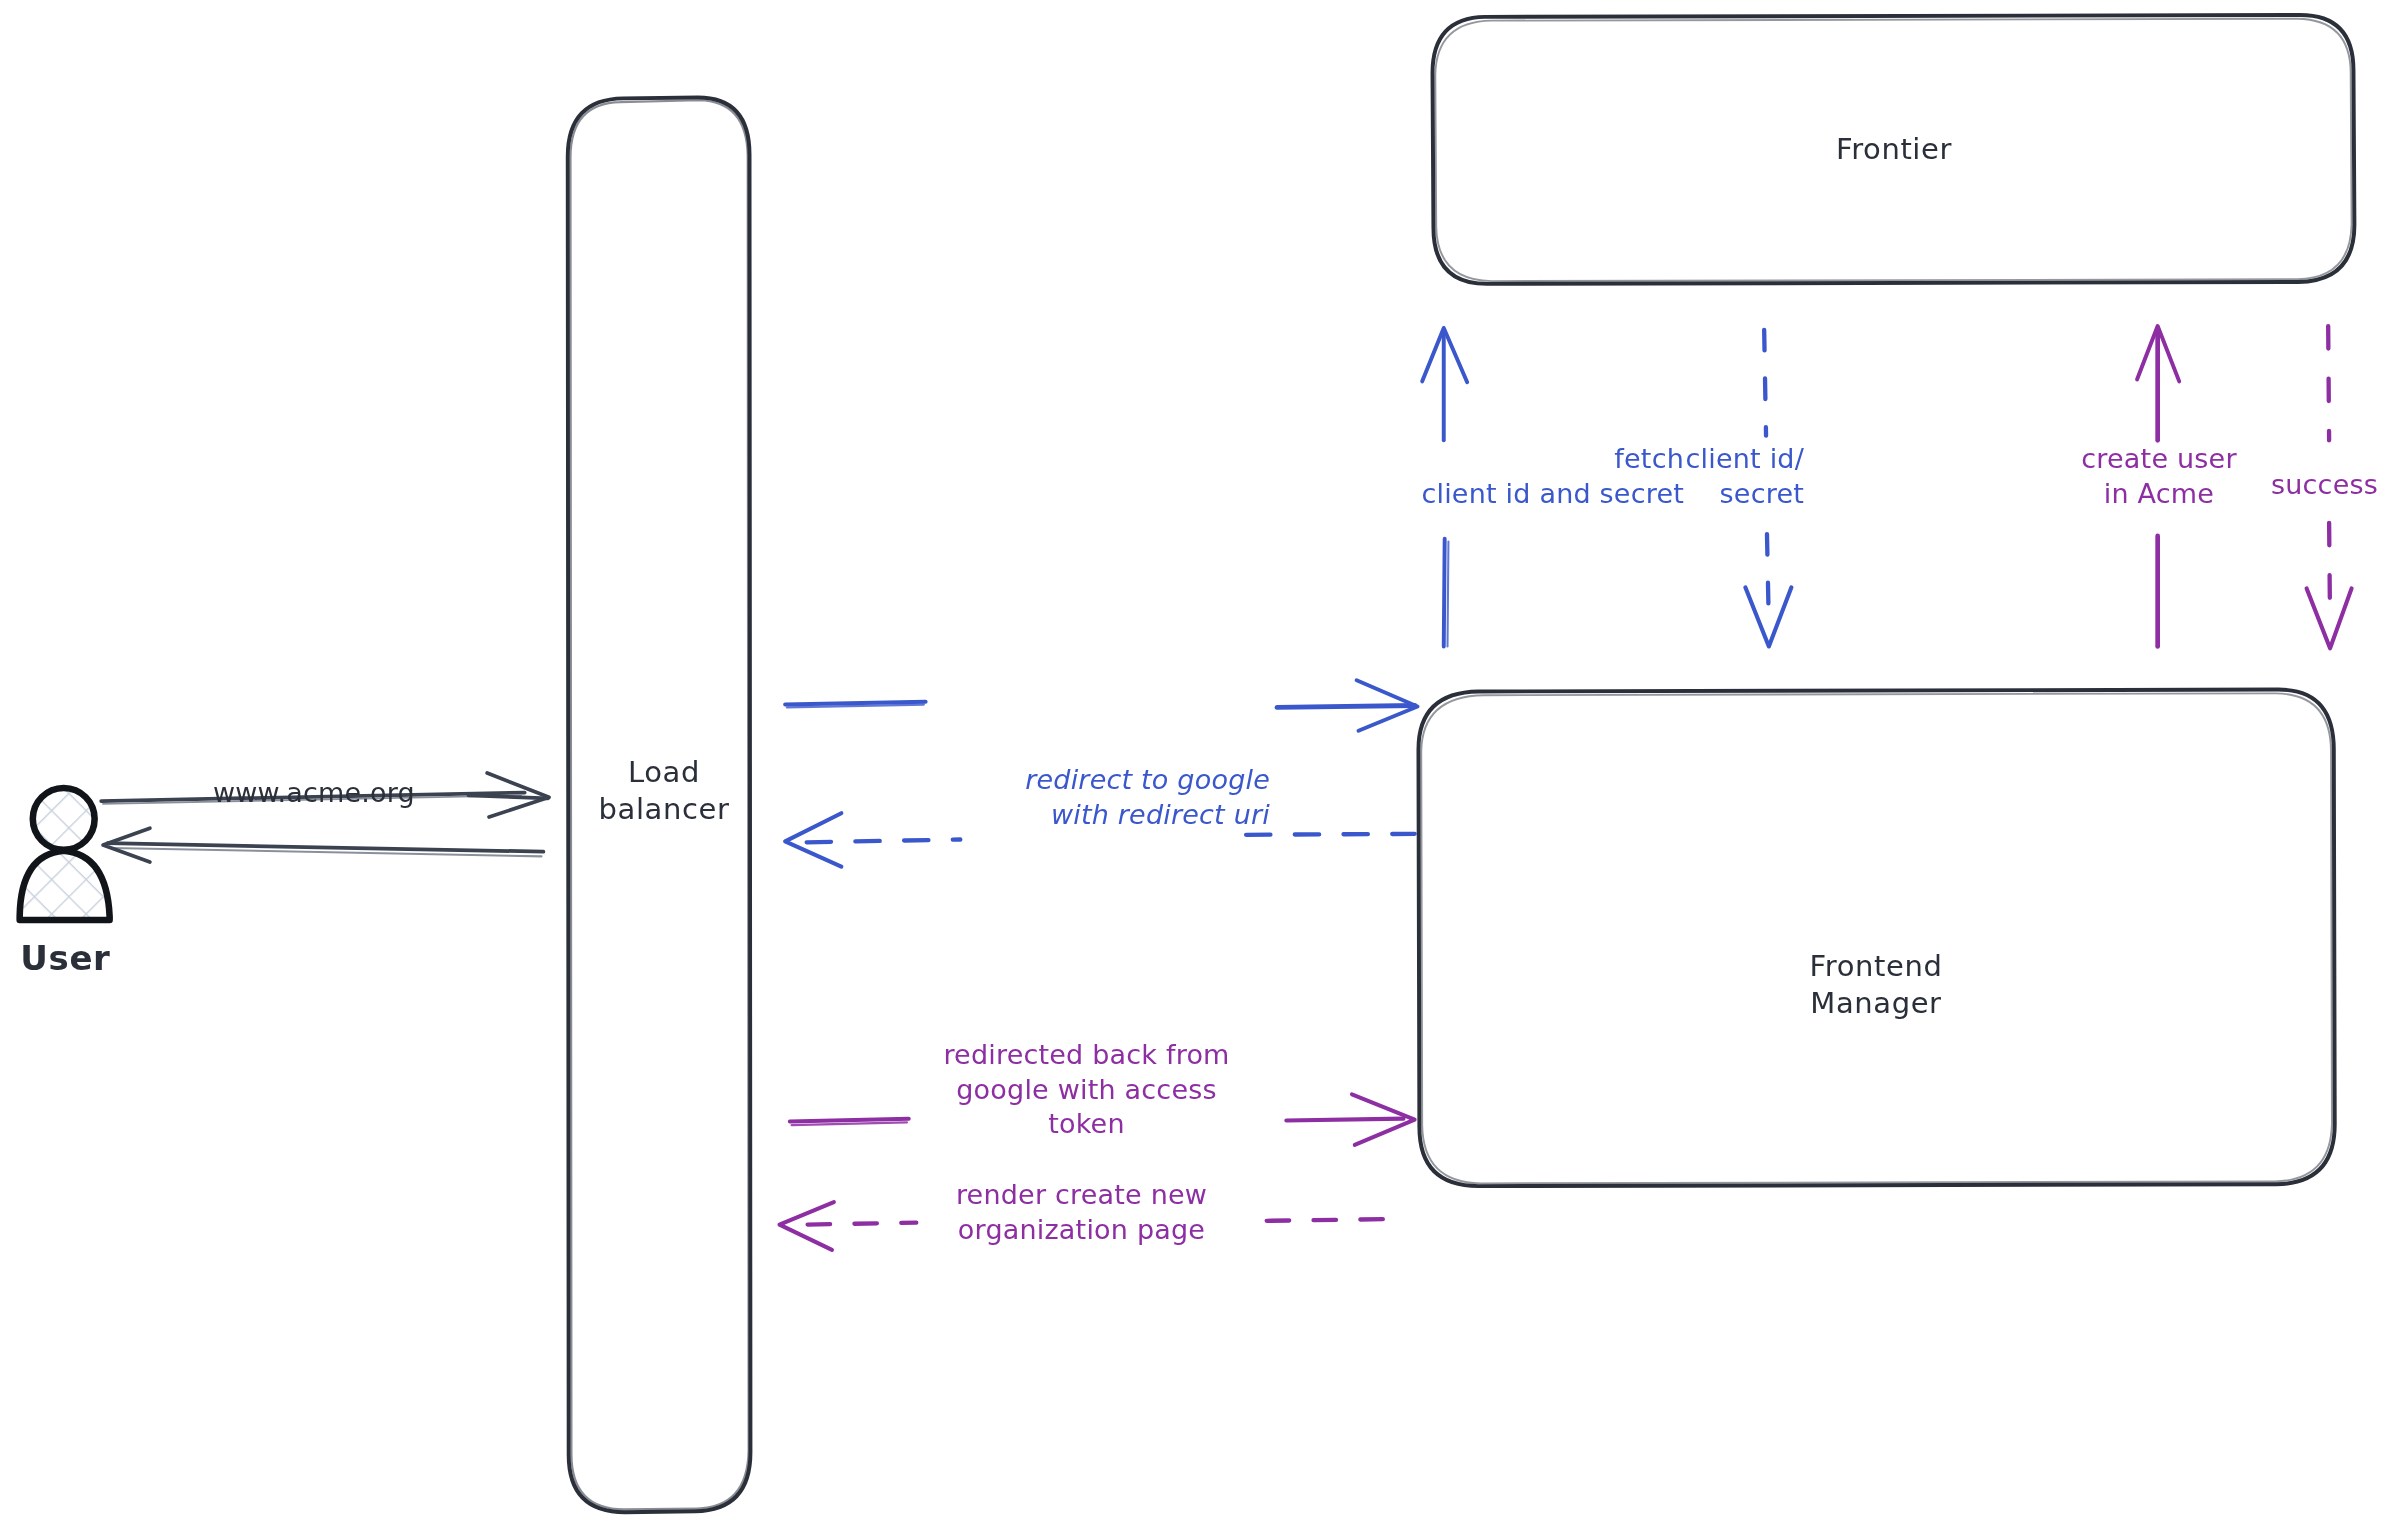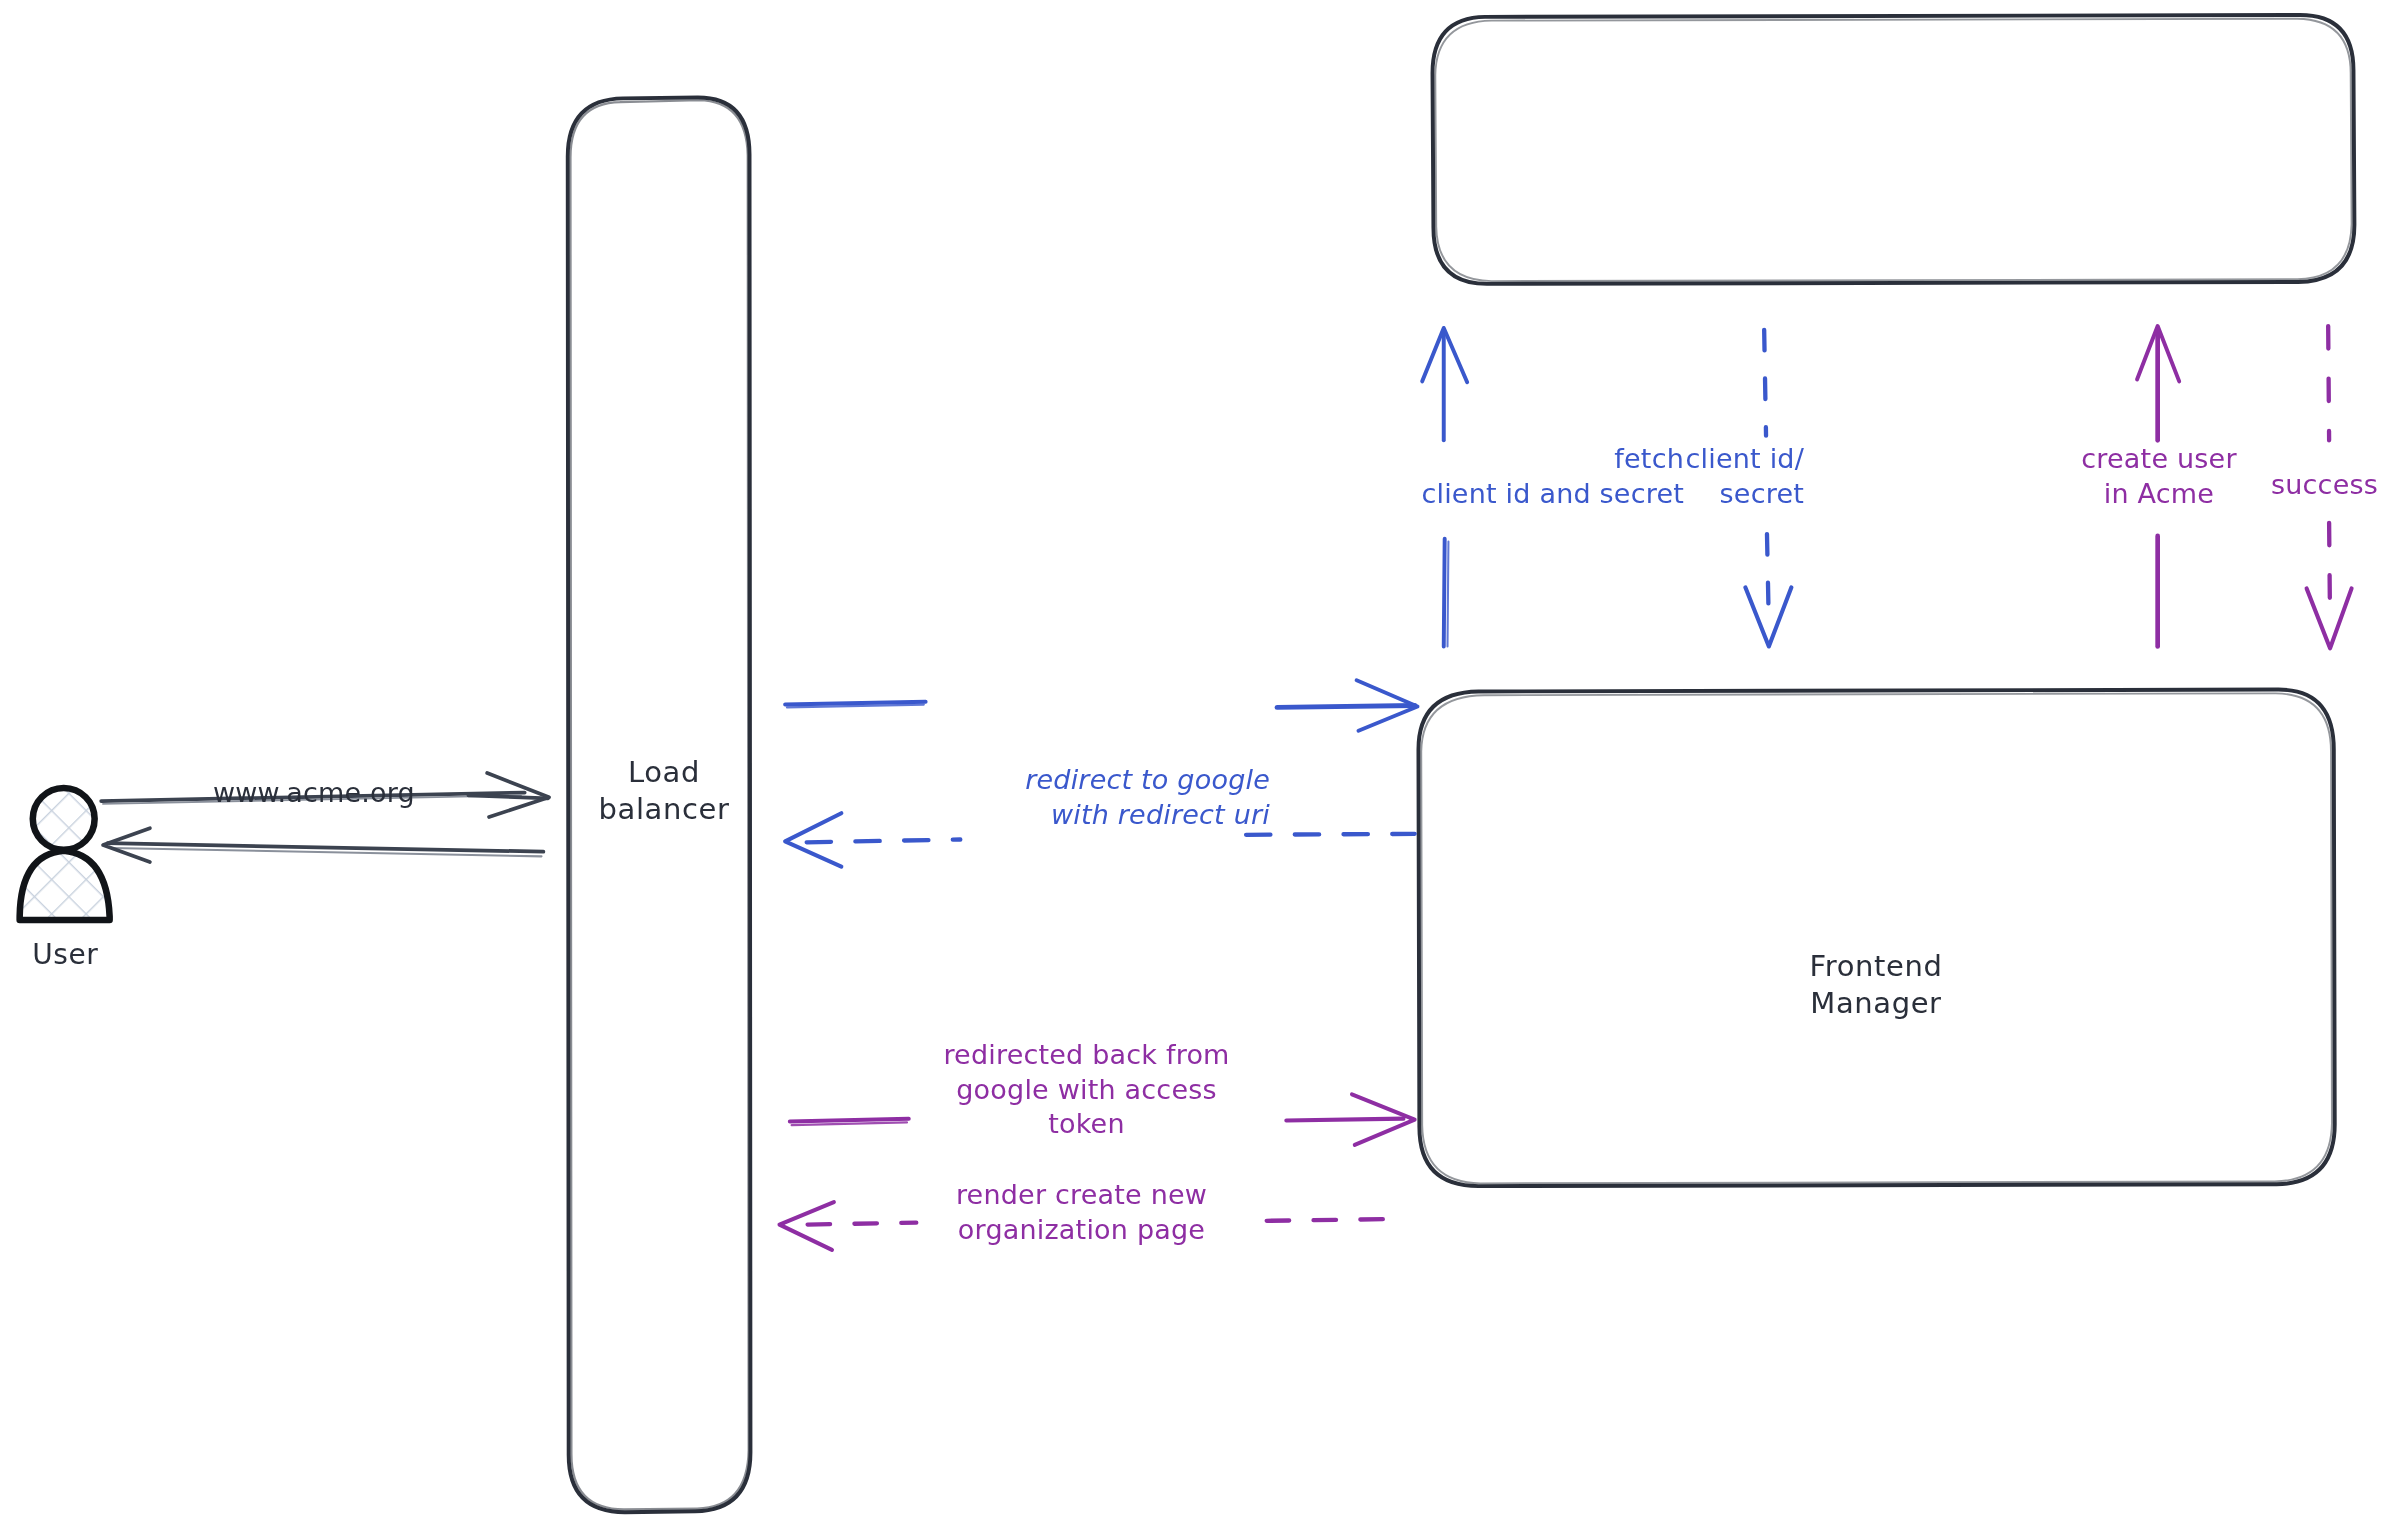--- a/index.html
+++ b/index.html
@@ -36,22 +36,23 @@
     line-height: 1.28;
     white-space: pre-line;
     pointer-events: none;
     font-family: "DejaVu Sans", sans-serif;
   }
   .node-label {
     font-size: 29px;
     letter-spacing: 0.6px;
   }
   .actor-label {
-    font-size: 28px;
+    font-size: 34px;
     letter-spacing: 0.6px;
+    font-weight: bold;
   }
   .edge-label {
     font-size: 27px;
     letter-spacing: 0.2px;
   }
   .edge-label.blue { color: #3a58cc; text-align: right; }
   .edge-label.purple { color: #8e2ea3; }
 </style>
 </head>
 <body>
@@ -149,20 +150,21 @@
     <g>
       <path d="M 2485 348 L 2486 470" fill="none" stroke="#8e2ea3" stroke-width="4.6" stroke-linecap="round" stroke-dasharray="24 32"></path>
       <path d="M 2486 558 L 2487 665" fill="none" stroke="#8e2ea3" stroke-width="4.6" stroke-linecap="round" stroke-dasharray="24 32"></path>
       <path d="M 2462 628 L 2487 692 L 2510 628" fill="none" stroke="#8e2ea3" stroke-width="4.4" stroke-linecap="round" stroke-linejoin="round"></path>
     </g>
   </svg>
 
   <div class="node-label" style="left:588px; top:754px; width:152px;">Load
 balancer</div>
 
+  <div class="node-label" style="left:1433px; top:131px; width:922px;">Frontier</div>
 
   <div class="node-label" style="left:1418px; top:904px; width:916px;margin-top:44px;">Frontend
 Manager</div>
 
   <div class="actor-label" style="left:9.4px; top:937px; width:112px;">User</div>
 
   <div class="edge-label" style="left:164px; top:776px; width:300px;">www.acme.org</div>
 
 
   <div class="edge-label blue" style="left:923px; top:763px; width:347px;font-style:italic;">redirect to google

